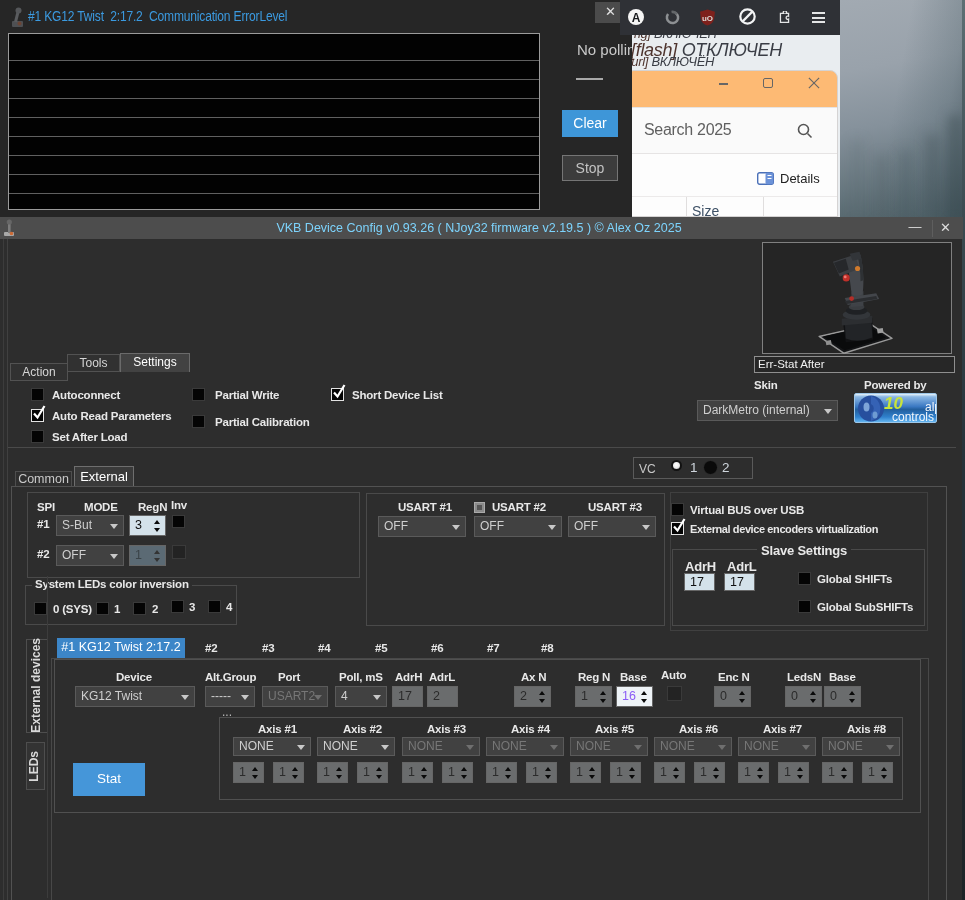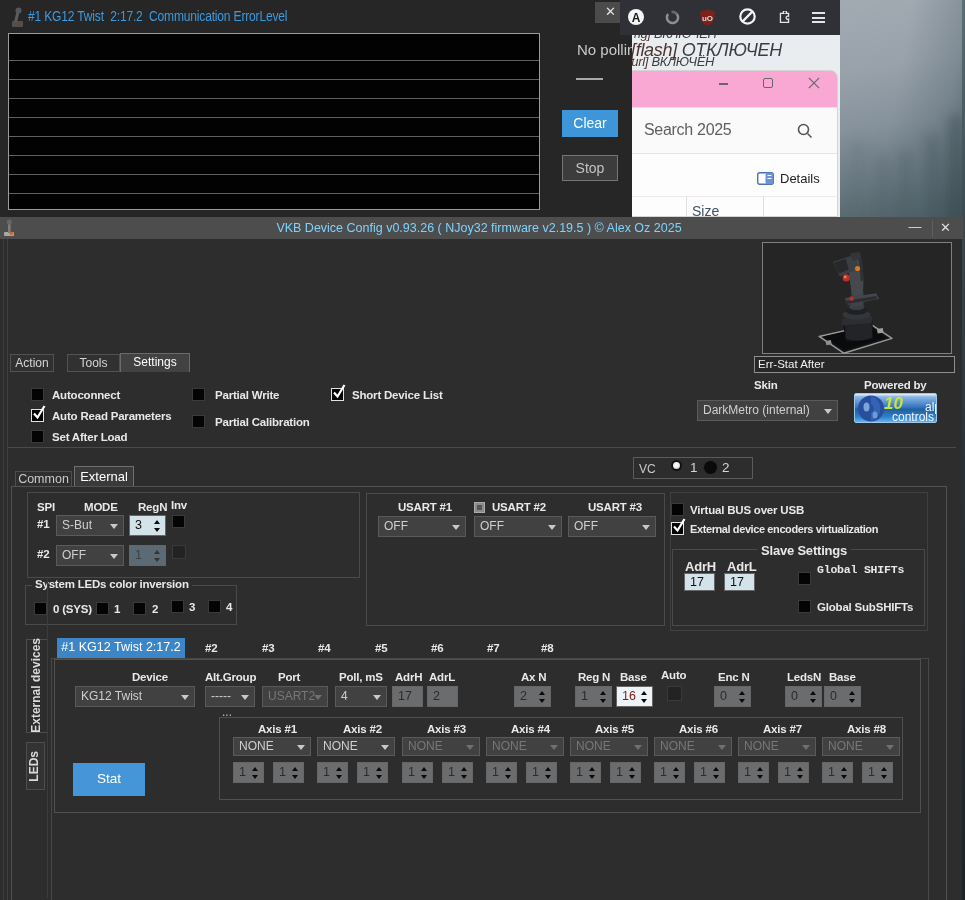--- a/index.html
+++ b/index.html
@@ -12,21 +12,21 @@
   .cbc { border-color:#e2e2e2 !important; }
   .cbd { position:absolute; width:14px; height:14px; background:#232323; border:1px solid #3a3a3a; }
   .dd { position:absolute; height:21px; background:#414141; border:1px solid #5a5a5a;
         color:#cfcfcf; font-size:12px; line-height:19px; padding-left:5px; white-space:nowrap; overflow:hidden; }
   .dd .ar { position:absolute; right:5px; top:8px; width:0; height:0;
         border-left:4.5px solid transparent; border-right:4.5px solid transparent; border-top:5px solid #c8c8c8; }
   .dd.dis { color:#777; }
   .dd.dis .ar { border-top-color:#6f6f6f; }
   .spin { position:absolute; height:21px; font-size:12.5px; line-height:19px; padding-left:5px; border:1px solid #666; }
   .spin.lt { background:#d4e2ea; color:#111; }
-  .spin.wt { background:#eef3f7; color:#7f1d1d; }
+  .spin.wt { background:#eef3f7; color:#8b5cf6; }
   .spin.gy { background:#6a6c6d; color:#2b2b2b; }
   .spin.dgy { background:#5b6a74; color:#3a4348; }
   .spin .ud { position:absolute; right:5px; top:4px; }
   .spin .u { width:0;height:0;border-left:3.5px solid transparent;border-right:3.5px solid transparent;
              border-bottom:4.5px solid #0a0a0a; margin-bottom:3.5px;}
   .spin .d { width:0;height:0;border-left:3.5px solid transparent;border-right:3.5px solid transparent;
              border-top:4.5px solid #0a0a0a; }
   .gbox { position:absolute; border:1px solid #5a5a5a; }
   .tick { position:absolute; width:16px; height:16px; }
 </style>
@@ -72,21 +72,21 @@
     <div class="abs" style="left:192px;top:12px;width:13px;height:2px;background:#e4e5e6;z-index:3;"></div>
     <div class="abs" style="left:192px;top:16.5px;width:13px;height:2px;background:#e4e5e6;z-index:3;"></div>
     <div class="abs" style="left:192px;top:21px;width:13px;height:2px;background:#e4e5e6;z-index:3;"></div>
 
     <div class="abs" style="left:4px;top:26px;font-size:13px;letter-spacing:-0.3px;;font-style:italic;color:#3a3d45;white-space:nowrap;"><span style="color:#4e342e">[img]</span> ВКЛЮЧЁН</div>
     <div class="abs" style="left:11px;top:40px;font-size:18px;letter-spacing:-0.3px;;font-style:italic;color:#3a3d45;white-space:nowrap;"><span style="color:#4e342e">[flash]</span> ОТКЛЮЧЕН</div>
     <div class="abs" style="left:8px;top:54px;font-size:13px;letter-spacing:-0.3px;;font-style:italic;color:#3a3d45;white-space:nowrap;"><span style="color:#4e342e">[url]</span> ВКЛЮЧЁН</div>
   </div>
 
   <div class="abs" id="explorer" style="left:626px; top:70px; width:212px; height:147px;
-       background:#f9a8d4; border-radius:8px 8px 0 0; overflow:hidden; border:1px solid #d5d3d3;">
+       background:#fdba74; border-radius:8px 8px 0 0; overflow:hidden; border:1px solid #d5d3d3;">
 
     <div class="abs" style="left:92px;top:12px;width:9px;height:1.5px;background:#666;"></div>
     <div class="abs" style="left:136px;top:7px;width:10px;height:10px;border:1.2px solid #666;border-radius:2px;"></div>
     <svg class="abs" style="left:181px;top:6px;" width="12" height="12" viewBox="0 0 14 14">
       <line x1="1" y1="1" x2="13" y2="13" stroke="#666" stroke-width="1.3"></line>
       <line x1="13" y1="1" x2="1" y2="13" stroke="#666" stroke-width="1.3"></line>
     </svg>
 
     <div class="abs" style="left:0px;top:36px;width:212px;height:47px;background:#fafafa;border-top:1px solid #e6e4e4;border-bottom:1px solid #e6e4e4;"></div>
     <div class="abs" style="left:17px;top:50px;font-size:16px;color:#5f5f5f;letter-spacing:-0.3px;">Search 2025</div>
@@ -188,21 +188,21 @@
         <path d="M69 13 L81 9 L84 20 L74 24 Z" fill="#26282b"></path>
         <path d="M85 4 L95 2 L97 9 L88 11 Z" fill="#323539"></path>
 
         <circle cx="93" cy="19" r="2.6" fill="#d07a2c"></circle>
         <circle cx="81.5" cy="28.5" r="3.6" fill="#c0302a"></circle>
         <circle cx="80.5" cy="27.5" r="1.4" fill="#ef7b74"></circle>
         <circle cx="87" cy="49.5" r="2.4" fill="#b52e28"></circle>
       </svg>
     </div>
 
-    <div class="abs" style="left:10px;top:137px;width:44px;height:18px;background:#313131;border:1px solid #525252;
+    <div class="abs" style="left:10px;top:146px;width:58px;height:18px;background:#313131;border:1px solid #525252;
          color:#d5d5d5;font-size:12px;text-align:center;line-height:16px;">Action</div>
     <div class="abs" style="left:67px;top:137px;width:53px;height:18px;background:#313131;border:1px solid #525252;
          color:#d5d5d5;font-size:12px;text-align:center;line-height:16px;">Tools</div>
     <div class="abs" style="left:120px;top:136px;width:70px;height:19px;background:#424242;border:1px solid #6a6a6a;border-bottom:none;
          color:#fff;font-size:12px;text-align:center;line-height:17px;">Settings</div>
 
     <div class="abs" style="left:754px;top:139px;width:201px;height:17px;background:#272727;border:1px solid #8f8f8f;
          color:#f0f0f0;font-size:11.5px;line-height:15px;padding-left:3px;">Err-Stat After</div>
 
     <div class="cb" style="left:31px;top:171px;"></div>
@@ -312,21 +312,21 @@
       </svg>
     <div class="lbl" style="left:690px;top:306px;font-size:11px;letter-spacing:-0.4px;">External device encoders virtualization</div>
 
     <div class="gbox" style="left:672px;top:332px;width:253px;height:77px;border-color:#4a4a4a;"></div>
     <div class="lbl" style="left:757px;top:326px;background:#2d2d2d;padding:0 4px;font-size:13px;">Slave Settings</div>
     <div class="lbl" style="left:685px;top:342px;font-size:13px;">AdrH</div>
     <div class="lbl" style="left:727px;top:342px;font-size:13px;">AdrL</div>
     <div class="spin lt" style="left:684px;top:356px;width:31px;height:18px;line-height:16px;">17</div>
     <div class="spin lt" style="left:724px;top:356px;width:31px;height:18px;line-height:16px;">17</div>
     <div class="cb" style="left:798px;top:355px;"></div>
-    <div class="lbl" style="left:817px;top:346px;font-family:Liberation Mono, monospace;">Global SHIFTs</div>
+    <div class="lbl" style="left:817px;top:356px;">Global SHIFTs</div>
     <div class="cb" style="left:798px;top:383px;"></div>
     <div class="lbl" style="left:817px;top:384px;">Global SubSHIFTs</div>
 
     <div class="abs" style="left:51px;top:441px;width:878px;height:242px;border:1px solid #484848;border-bottom:none;"></div>
 
     <div class="abs" style="left:26px;top:422px;width:22px;height:94px;border:1px solid #4e4e4e;border-right:none;background:#2d2d2d;"></div>
     <div class="abs" style="left:26px;top:525px;width:19px;height:48px;border:1px solid #4e4e4e;background:#333;"></div>
     <div class="abs" style="left:26px;top:422px;width:22px;height:94px;color:#d9d9d9;font-size:12px;font-weight:bold;
          writing-mode:sideways-lr;text-align:center;line-height:20px;white-space:nowrap;">External devices</div>
     <div class="abs" style="left:26px;top:525px;width:19px;height:48px;color:#d9d9d9;font-size:12px;font-weight:bold;
@@ -339,21 +339,21 @@
     <div class="lbl" style="left:205px;top:425px;">#2</div>
     <div class="lbl" style="left:262px;top:425px;">#3</div>
     <div class="lbl" style="left:318px;top:425px;">#4</div>
     <div class="lbl" style="left:375px;top:425px;">#5</div>
     <div class="lbl" style="left:431px;top:425px;">#6</div>
     <div class="lbl" style="left:487px;top:425px;">#7</div>
     <div class="lbl" style="left:541px;top:425px;">#8</div>
 
     <div class="gbox" style="left:54px;top:442px;width:867px;height:154px;border-color:#505050;"></div>
 
-    <div class="lbl" style="left:116px;top:454px;margin-left:16px;">Device</div>
+    <div class="lbl" style="left:116px;top:454px;">Device</div>
     <div class="lbl" style="left:205px;top:454px;">Alt.Group</div>
     <div class="lbl" style="left:278px;top:454px;">Port</div>
     <div class="lbl" style="left:339px;top:454px;">Poll, mS</div>
     <div class="lbl" style="left:395px;top:454px;">AdrH</div>
     <div class="lbl" style="left:429px;top:454px;">AdrL</div>
     <div class="lbl" style="left:521px;top:454px;">Ax N</div>
     <div class="lbl" style="left:578px;top:454px;">Reg N</div>
     <div class="lbl" style="left:620px;top:454px;">Base</div>
     <div class="lbl" style="left:661px;top:452px;">Auto</div>
     <div class="lbl" style="left:718px;top:454px;">Enc N</div>

